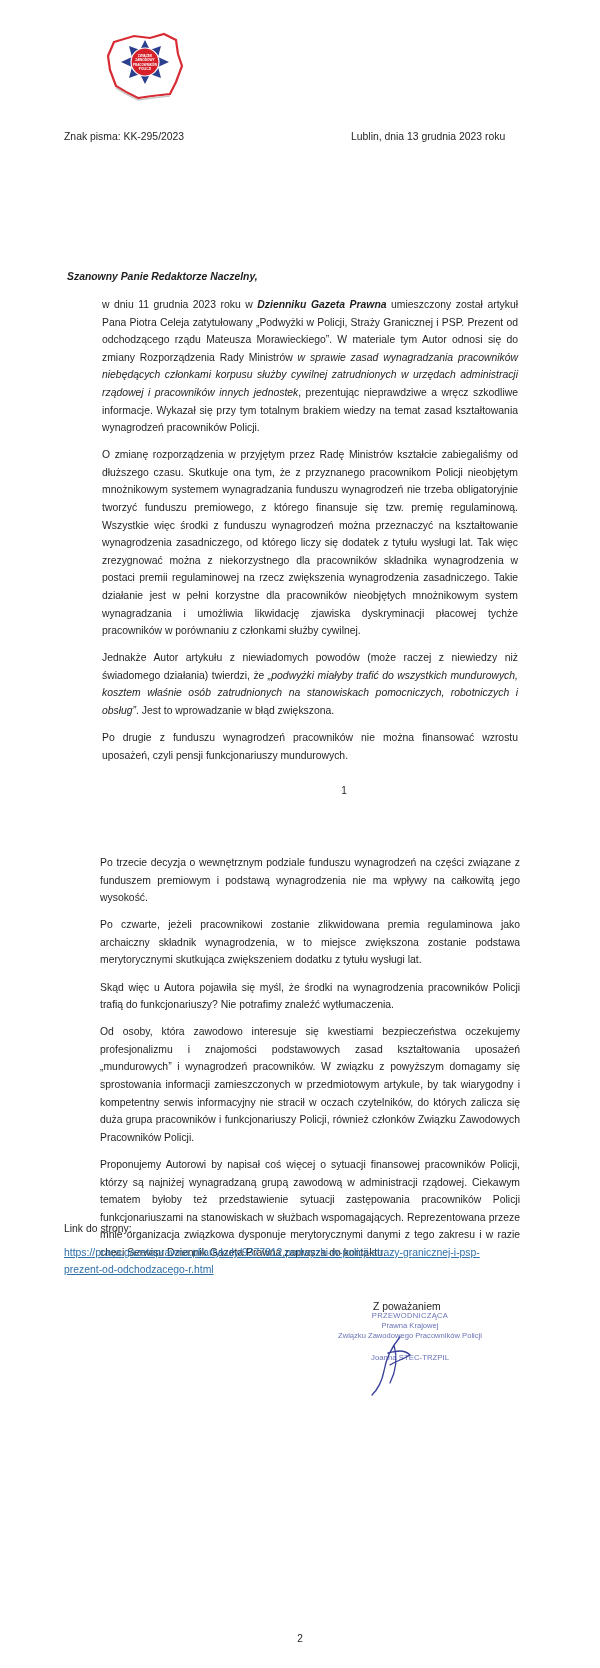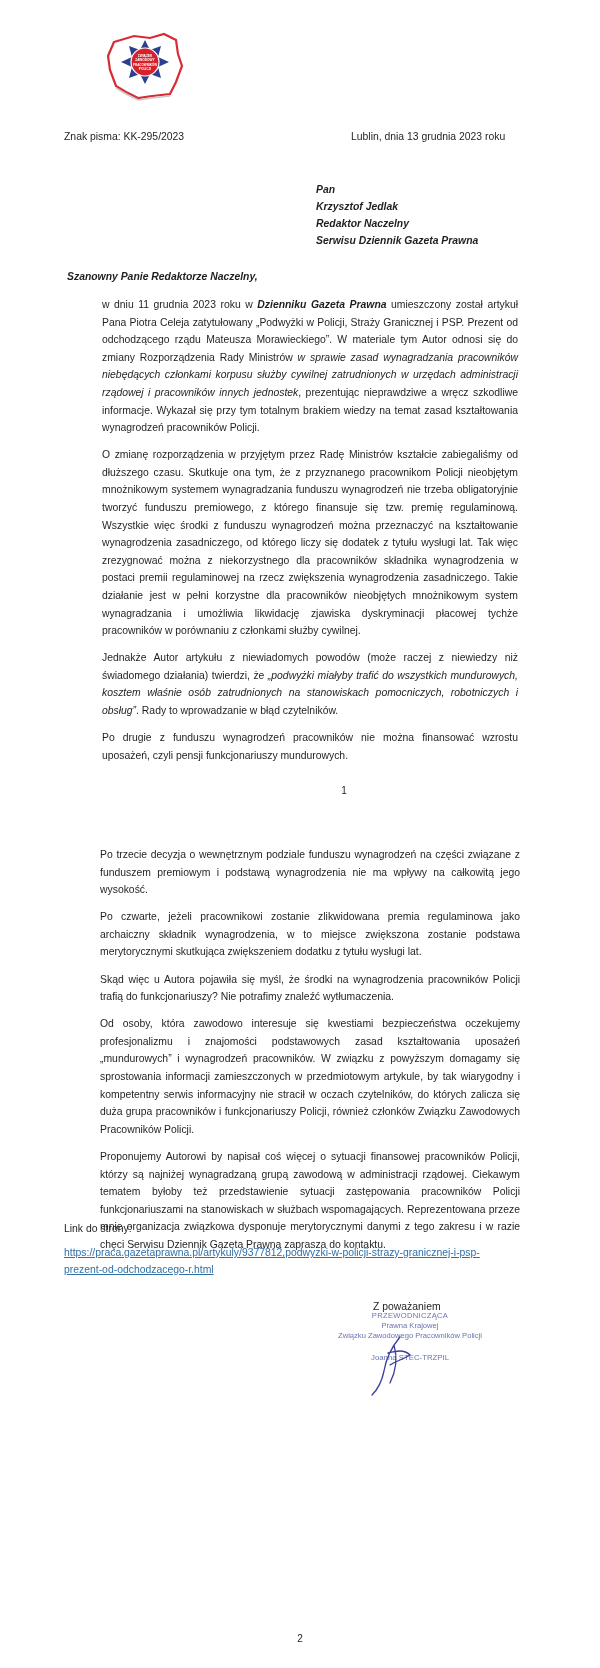--- a/index.html
+++ b/index.html
@@ -36,21 +36,21 @@
   .para { text-align: justify; margin-bottom: 9.5px; }
   .em-bi { font-weight: bold; font-style: italic; }
   .em-i { font-style: italic; }
 
   .p1-body { top: 296px; }
   .page-number {
     position: absolute; width: 600px; text-align: center; font-size: 10px;
   }
   .pn1 { top: 782px; }
 
-  .p2-body { top: 26px; left: 64px; width: 420px; }
+  .p2-body { top: 34px; left: 64px; width: 420px; }
   .link-label { position: absolute; left: 64px; top: 400px; }
   .link-url {
     position: absolute; left: 64px; top: 424px; width: 420px;
     color: #2f6fa8; text-decoration: underline; line-height: 17px;
   }
   .closing { position: absolute; left: 373px; top: 478px; }
 
   .signature {
     position: absolute; left: 330px; top: 491px; width: 160px; height: 90px;
     text-align: center; color: #6a73b5; font-size: 7.6px; line-height: 10px;
@@ -78,38 +78,32 @@
       <text x="41" y="26.5" font-size="3.2" fill="#ffffff" text-anchor="middle" font-family="Liberation Sans, sans-serif" font-weight="bold">ZWIĄZEK</text>
       <text x="41" y="31" font-size="3.2" fill="#ffffff" text-anchor="middle" font-family="Liberation Sans, sans-serif" font-weight="bold">ZAWODOWY</text>
       <text x="41" y="35.5" font-size="3" fill="#ffffff" text-anchor="middle" font-family="Liberation Sans, sans-serif" font-weight="bold">PRACOWNIKÓW</text>
       <text x="41" y="40" font-size="3.2" fill="#ffffff" text-anchor="middle" font-family="Liberation Sans, sans-serif" font-weight="bold">POLICJI</text>
     </svg>
   </div>
 
   <div class="meta-left">Znak pisma: KK-295/2023</div>
   <div class="meta-right">Lublin, dnia 13 grudnia 2023 roku</div>
 
-  <div class="addressee">
-    <div>Pan</div>
-    <div>Krzysztof Jedlak</div>
-    <div>Redaktor Naczelny</div>
-    <div>Serwisu Dziennik Gazeta Prawna</div>
-  </div>
 
   <div class="salutation">Szanowny Panie Redaktorze Naczelny,</div>
 
   <div class="body-block p1-body">
     <p class="para">
       <span>w dniu 11 grudnia 2023 roku w </span><span class="em-bi">Dzienniku Gazeta Prawna</span><span> umieszczony został artykuł Pana Piotra Celeja zatytułowany „Podwyżki w Policji, Straży Granicznej i PSP. Prezent od odchodzącego rządu Mateusza Morawieckiego”. W materiale tym Autor odnosi się do zmiany Rozporządzenia Rady Ministrów </span><span class="em-i">w sprawie zasad wynagradzania pracowników niebędących członkami korpusu służby cywilnej zatrudnionych w urzędach administracji rządowej i pracowników innych jednostek</span><span>, prezentując nieprawdziwe a wręcz szkodliwe informacje. Wykazał się przy tym totalnym brakiem wiedzy na temat zasad kształtowania wynagrodzeń pracowników Policji.</span>
     </p>
     <p class="para">
       <span>O zmianę rozporządzenia w przyjętym przez Radę Ministrów kształcie zabiegaliśmy od dłuższego czasu. Skutkuje ona tym, że z przyznanego pracownikom Policji nieobjętym mnożnikowym systemem wynagradzania funduszu wynagrodzeń nie trzeba obligatoryjnie tworzyć funduszu premiowego, z którego finansuje się tzw. premię regulaminową. Wszystkie więc środki z funduszu wynagrodzeń można przeznaczyć na kształtowanie wynagrodzenia zasadniczego, od którego liczy się dodatek z tytułu wysługi lat. Tak więc zrezygnować można z niekorzystnego dla pracowników składnika wynagrodzenia w postaci premii regulaminowej na rzecz zwiększenia wynagrodzenia zasadniczego. Takie działanie jest w pełni korzystne dla pracowników nieobjętych mnożnikowym system wynagradzania i umożliwia likwidację zjawiska dyskryminacji płacowej tychże pracowników w porównaniu z członkami służby cywilnej.</span>
     </p>
     <p class="para">
-      <span>Jednakże Autor artykułu z niewiadomych powodów (może raczej z niewiedzy niż świadomego działania) twierdzi, że </span><span class="em-i">„podwyżki miałyby trafić do wszystkich mundurowych, kosztem właśnie osób zatrudnionych na stanowiskach pomocniczych, robotniczych i obsług”</span><span>. Rady to wprowadzanie w błąd czytelników.</span>
+      <span>Jednakże Autor artykułu z niewiadomych powodów (może raczej z niewiedzy niż świadomego działania) twierdzi, że </span><span class="em-i">„podwyżki miałyby trafić do wszystkich mundurowych, kosztem właśnie osób zatrudnionych na stanowiskach pomocniczych, robotniczych i obsług”</span><span>. Jest to wprowadzanie w błąd zwiększona.</span>
     </p>
     <p class="para">
       <span>Po drugie z funduszu wynagrodzeń pracowników nie można finansować wzrostu uposażeń, czyli pensji funkcjonariuszy mundurowych.</span>
     </p>
   </div>
 
   <div class="page-number pn1">1</div>
 </div>
 
 <div class="page page2">

